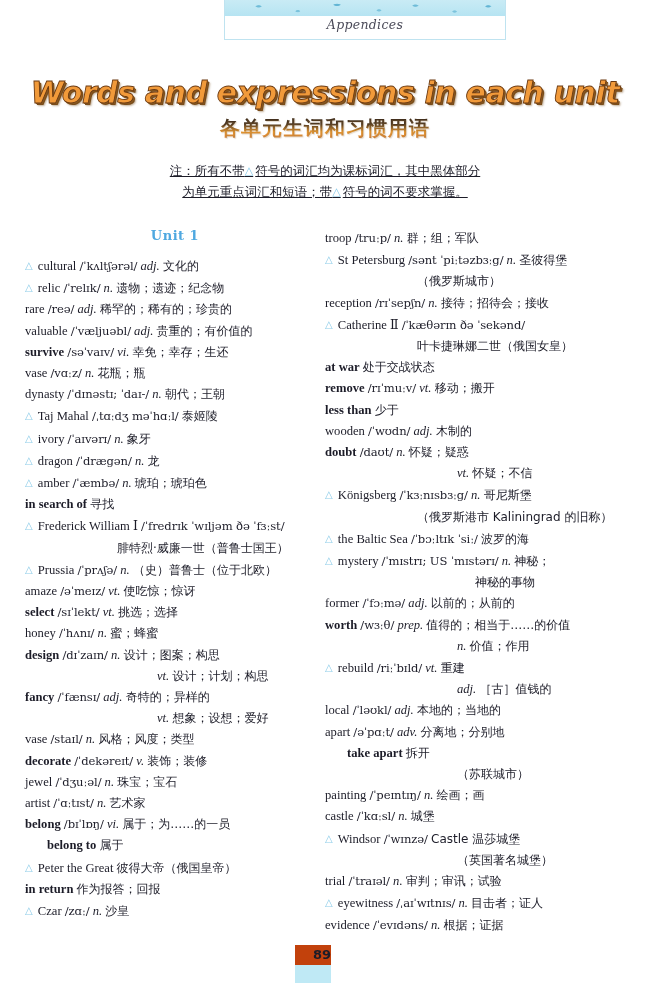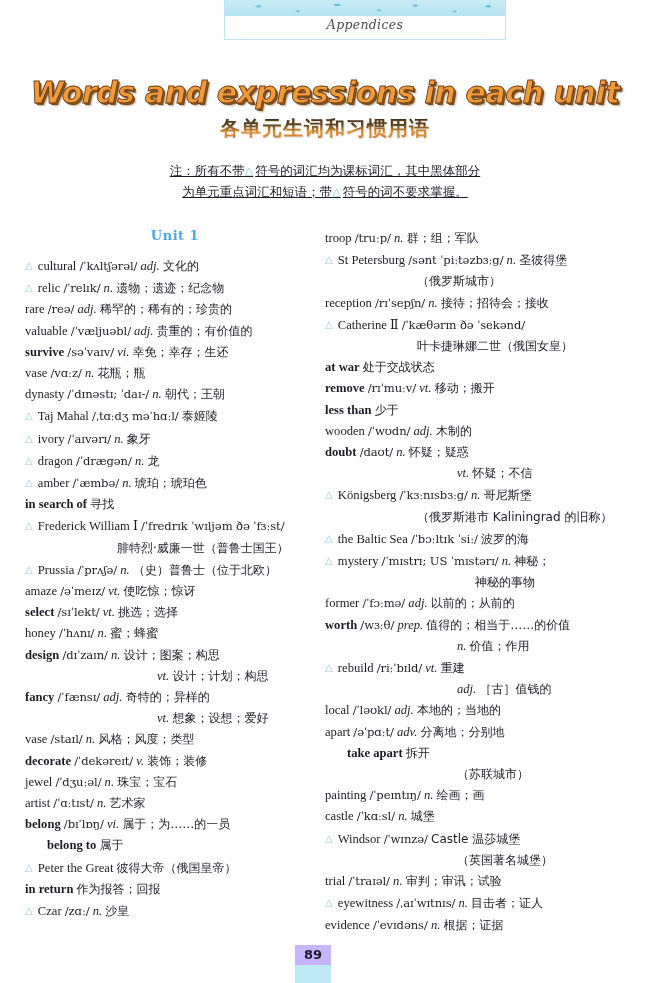--- a/index.html
+++ b/index.html
@@ -160,22 +160,22 @@
     width: 36px;
     height: 38px;
     background: #bfe9f5;
   }
   .pagenum {
     position: absolute;
     left: 295px;
     top: 945px;
     width: 36px;
     height: 20px;
-    background: #c4b5fd;
-    text-align: center;
+    background: #c2410c;
+    text-align: right;
     line-height: 20px;
     font-family: "DejaVu Sans", sans-serif;
     font-weight: bold;
     font-size: 13px;
     color: #1c1c28;
   }
 </style>
 </head>
 <body>
 

